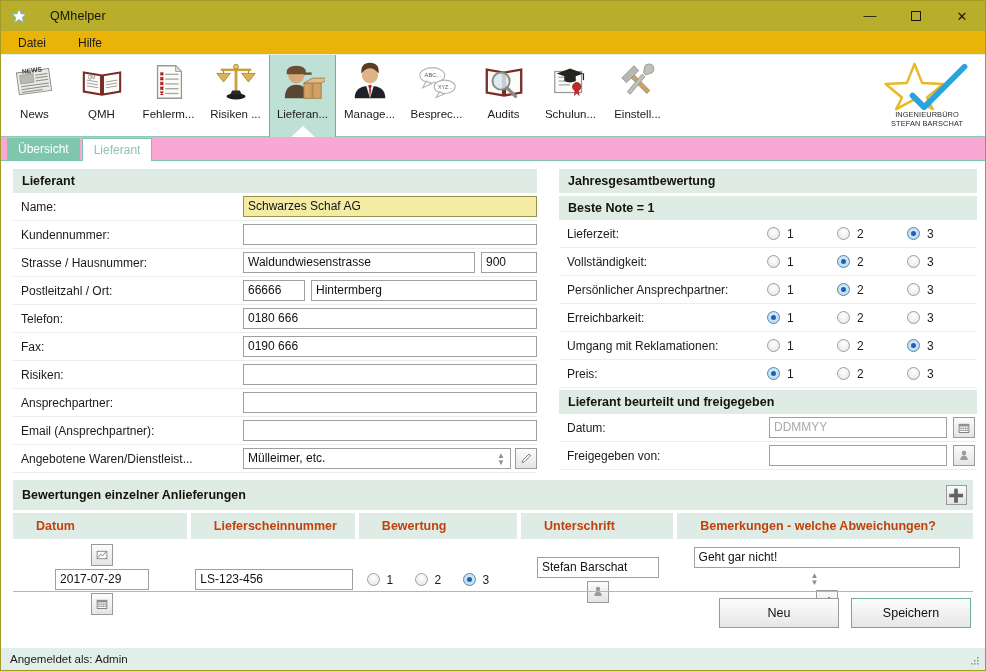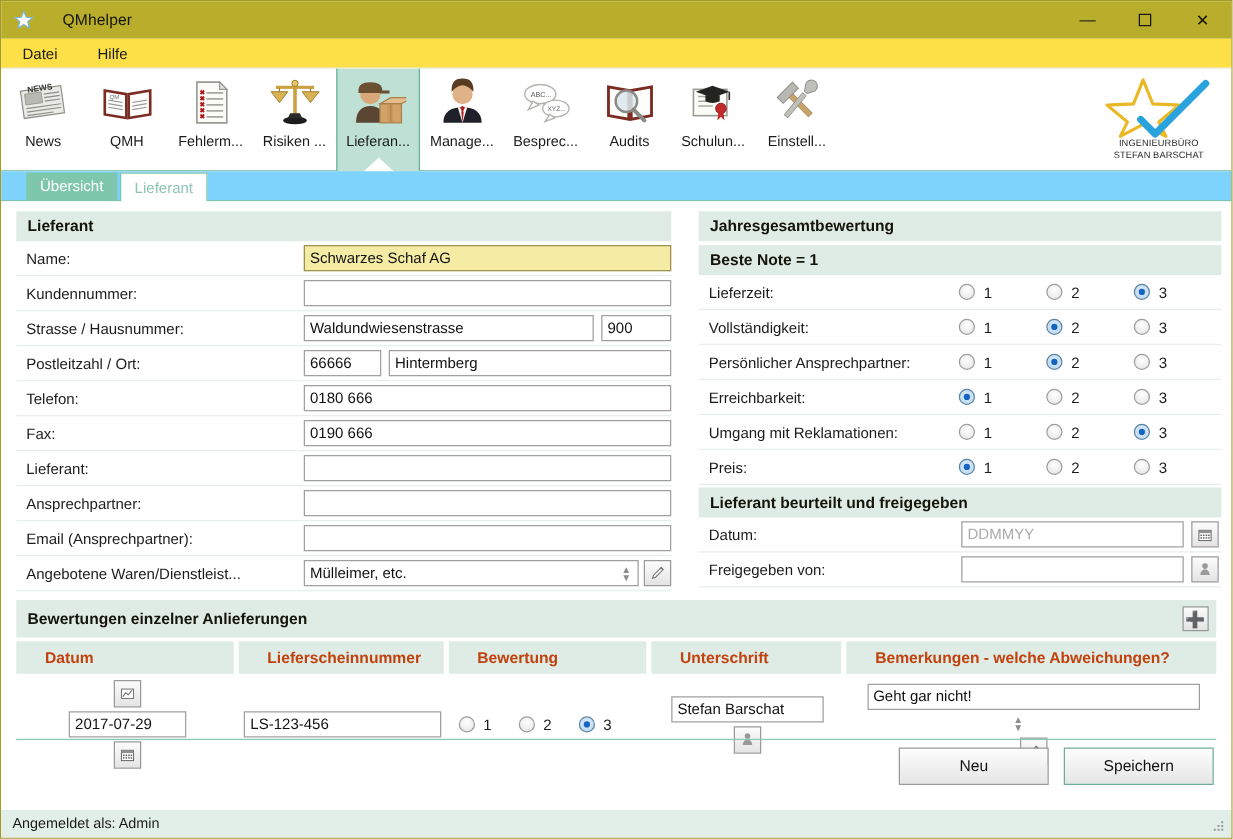--- a/index.html
+++ b/index.html
@@ -32,21 +32,21 @@
   .winbtns { margin-left:auto; display:flex; height:30px; }
   .winbtn {
     width:46px; height:30px; display:flex; align-items:center; justify-content:center;
     color:#17170c; font-size:13px;
   }
   .wb-min { font-size:13px; line-height:4px; }
   .wb-max span { display:block; width:10px; height:10px; border:1.3px solid #17170c; }
 
   
   .menubar {
-    height:24px; background:#fde047; flex:0 0 24px;
+    height:24px; background:#eab308; flex:0 0 24px;
     display:flex; align-items:center; padding-left:14px; gap:26px;
     border-bottom:1px solid #e2efe9;
   }
   .menuitem { font-size:12px; color:#1b1b1b; padding:2px 3px; }
 
   
   .ribbon {
     flex:0 0 82px; height:82px; background:#ffffff;
     display:flex; align-items:flex-start; position:relative;
     border-bottom:1.5px solid #8fc9b6;
@@ -69,22 +69,22 @@
     border-bottom:12px solid #ffffff;
   }
   .rib-ico { width:46px; height:46px; display:flex; align-items:center; justify-content:center; }
   .rib-lbl { font-size:11.5px; margin-top:3px; color:#1b1b1b; white-space:nowrap; }
   .rib-logo { margin-left:auto; width:110px; height:80px; display:flex; flex-direction:column;
               align-items:center; justify-content:center; padding-right:6px; }
   .logo-cap { font-size:7.4px; color:#2a2a2a; line-height:8.6px; text-align:center; letter-spacing:.1px; }
 
   
   .tabstrip {
-    flex:0 0 24px; height:24px; background:#7dd3fc; display:flex; align-items:flex-end;
-    padding-left:20px; border-bottom:1.5px solid #7dc4ae; position:relative;
+    flex:0 0 24px; height:24px; background:#f9a8d4; display:flex; align-items:flex-end;
+    padding-left:6px; border-bottom:1.5px solid #7dc4ae; position:relative;
   }
   .tab {
     height:22px; padding:0 11px; display:flex; align-items:center;
     font-size:12px; margin-right:2px;
   }
   .tab.inactive { background:#7ec7ad; color:#ffffff; }
   .tab.active {
     background:#ffffff; color:#8fc4b4;
     border:1.5px solid #7dc4ae; border-bottom:1.5px solid #ffffff;
     margin-bottom:-1.5px; height:23.5px;
@@ -444,21 +444,21 @@
         </div>
 
         <div class="frow">
           <div class="flbl">Fax:</div>
           <div class="fctl">
               <div class="ti ti-full">0190 666</div>
             </div>
         </div>
 
         <div class="frow">
-          <div class="flbl">Lieferant:</div>
+          <div class="flbl">Risiken:</div>
           <div class="fctl">
               <div class="ti ti-full"></div>
             </div>
         </div>
 
         <div class="frow">
           <div class="flbl">Ansprechpartner:</div>
           <div class="fctl">
               <div class="ti ti-full"></div>
             </div>

